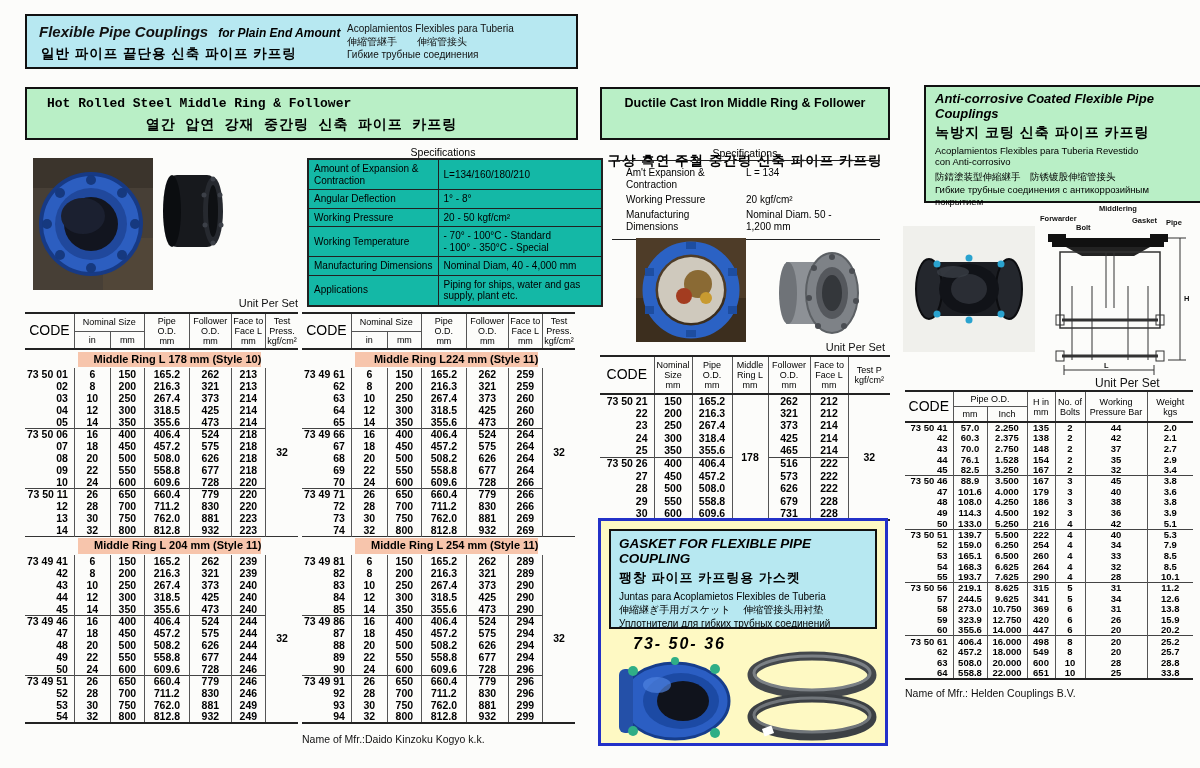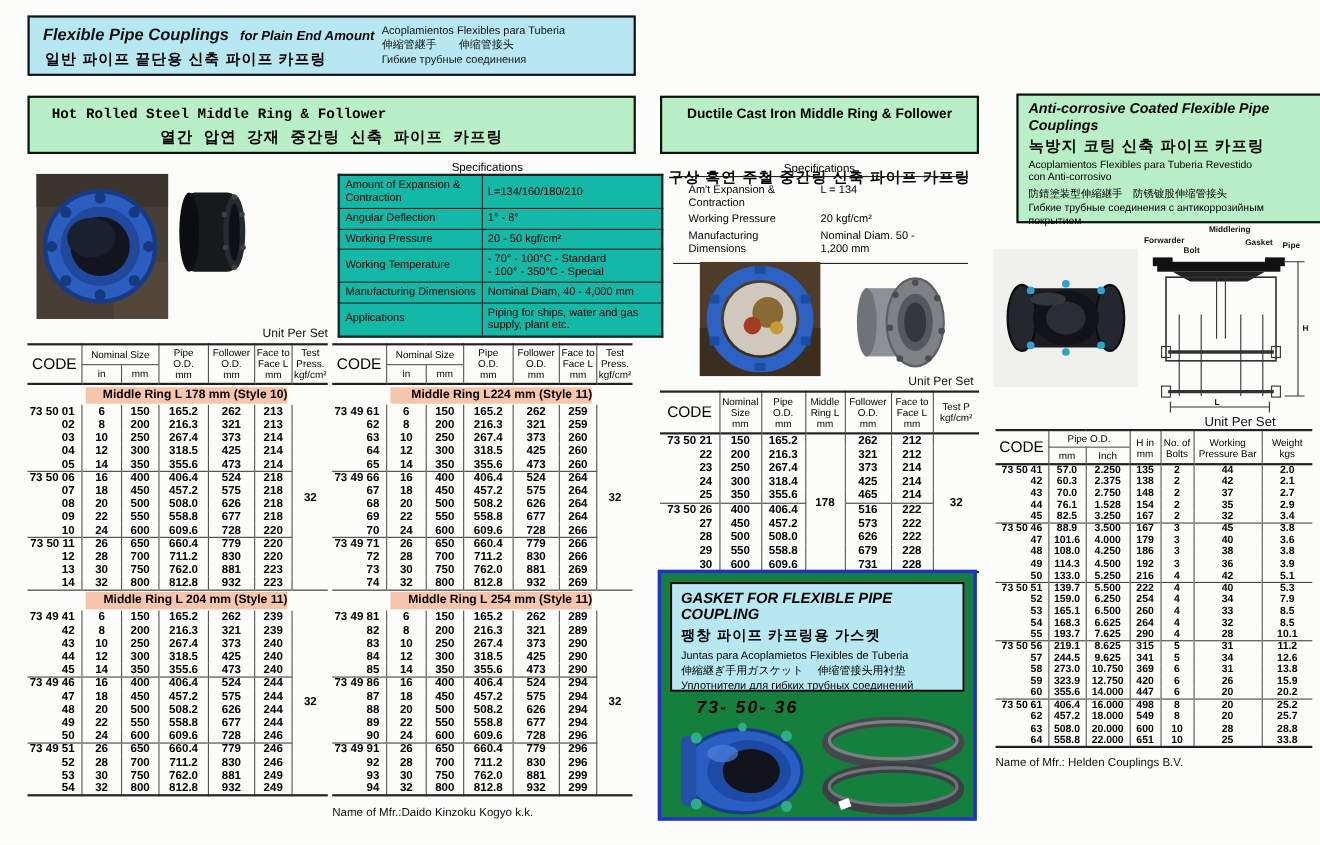--- a/index.html
+++ b/index.html
@@ -52,21 +52,21 @@
   .tbl .banner-tr.sep td { border-top:1.5px solid #333; }
   .banner { background:#f7c5ac; font-weight:bold; font-size:11px; text-align:right; padding:2px 0; margin:1px 2px; }
 
   .dtbl th { padding:3px 1px; }
   .dtbl td { height:12.6px; }
 
   .rtbl td { height:10.7px; font-size:9.5px; }
   .rtbl td.code { padding-right:5px; }
 
   
-  .gasket-panel { border:3px solid #2331c8; background:#15803d; }
+  .gasket-panel { border:3px solid #2331c8; background:#fef9c3; }
   .gasket-head { background:#b7e8f1; border:2px solid #111; padding:5px 8px; }
   .g-title { font-size:13.5px; font-weight:bold; font-style:italic; }
   .g-ko { font-size:13px; font-weight:bold; margin-top:3px; letter-spacing:1px; }
   .g-line { font-size:10px; margin-top:4px; }
   .g-line2 { font-size:10px; margin-top:1px; }
   .g-code { font-size:16px; font-weight:bold; font-style:italic; letter-spacing:2px; }
 
   
   .anti-en { font-size:13px; font-weight:bold; font-style:italic; line-height:1.15; }
   .anti-ko { font-size:14px; font-weight:bold; margin-top:2px; letter-spacing:1px; }

